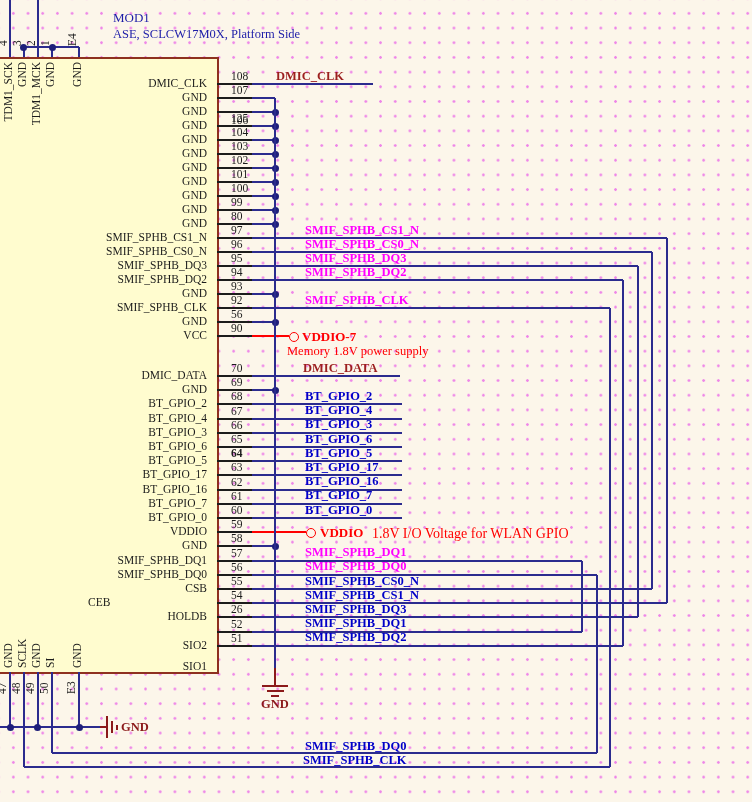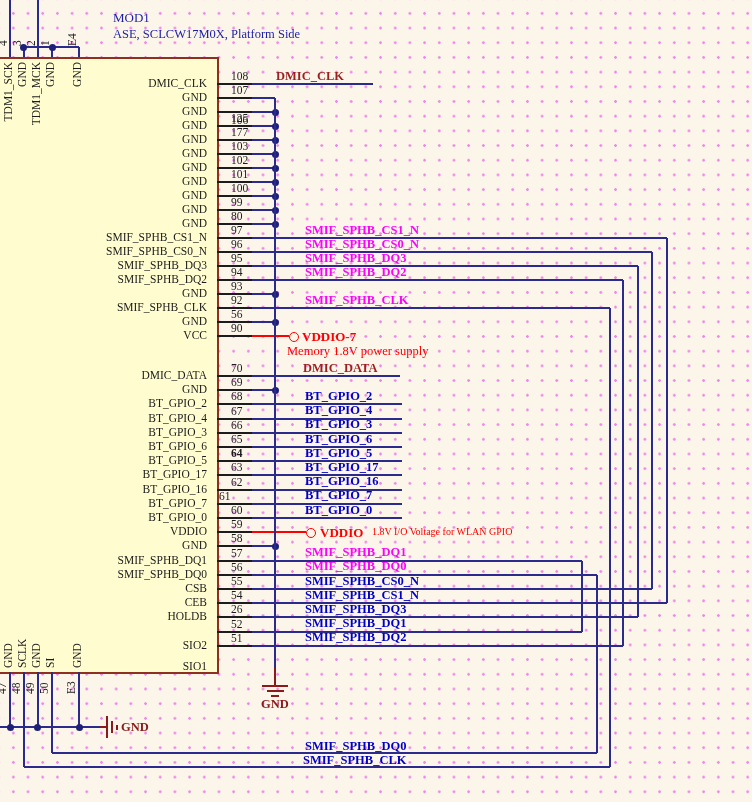--- a/index.html
+++ b/index.html
@@ -33,21 +33,21 @@
 
   <div class="t blue" style="left:113px;top:11px;font-size:13px;">MOD1</div>
   <div class="t blue" style="left:113px;top:28px;font-size:12.5px;">ASE, SCLCW17M0X, Platform Side</div>
 
   <div class="circle" style="left:289px;top:331.6px;"></div>
   <div class="t red" style="left:302px;top:330px;font-weight:bold;font-size:13px;">VDDIO-7</div>
   <div class="t red" style="left:287px;top:345px;font-size:12.5px;">Memory 1.8V power supply</div>
 
   <div class="circle" style="left:306px;top:528.2px;"></div>
   <div class="t red" style="left:320px;top:526px;font-weight:bold;font-size:13px;">VDDIO</div>
-  <div class="t red" style="left:372px;top:527px;font-size:10px;">1.8V I/O Voltage for WLAN GPIO</div>
+  <div class="t red" style="left:372px;top:527px;font-size:14px;">1.8V I/O Voltage for WLAN GPIO</div>
 
   <div class="t maroon" style="left:260px;top:698px;width:30px;text-align:center;font-size:12.5px;font-weight:bold;">GND</div>
 
   <div class="t maroon" style="left:121px;top:720.5px;font-size:12.5px;font-weight:bold;">GND</div>
 
   <div class="t nl" style="left:305px;top:739.5px;color:var(--netblue);">SMIF_SPHB_DQ0</div>
   <div class="t nl" style="left:303px;top:753.5px;color:var(--netblue);">SMIF_SPHB_CLK</div>
 <div class="ln" style="left: 217px; top: 83px; width: 35px; height: 2px; background: rgb(28, 28, 28);"></div>
     <div class="t num" style="left: 231px; top: 71px;">108</div>
     <div class="t pname" style="left: 88px; width: 119px; top: 78px; text-align: right;">DMIC_CLK</div>
@@ -61,21 +61,21 @@
     <div class="t num" style="left: 231px; top: 115px;">106</div>
     <div class="t pname" style="left: 88px; width: 119px; top: 106px; text-align: right;">GND</div>
     <div class="ln" style="left: 252px; top: 111px; width: 23px; height: 2px; background: rgb(43, 43, 142);"></div>
     <div class="dot" style="left: 271.5px; top: 108.5px;"></div>
     <div class="ln" style="left: 217px; top: 125px; width: 35px; height: 2px; background: rgb(28, 28, 28);"></div>
     <div class="t num" style="left: 231px; top: 113px;">125</div>
     <div class="t pname" style="left: 88px; width: 119px; top: 120px; text-align: right;">GND</div>
     <div class="ln" style="left: 252px; top: 125px; width: 23px; height: 2px; background: rgb(43, 43, 142);"></div>
     <div class="dot" style="left: 271.5px; top: 122.5px;"></div>
     <div class="ln" style="left: 217px; top: 139px; width: 35px; height: 2px; background: rgb(28, 28, 28);"></div>
-    <div class="t num" style="left: 231px; top: 127px;">177</div>
+    <div class="t num" style="left: 231px; top: 127px;">104</div>
     <div class="t pname" style="left: 88px; width: 119px; top: 134px; text-align: right;">GND</div>
     <div class="ln" style="left: 252px; top: 139px; width: 23px; height: 2px; background: rgb(43, 43, 142);"></div>
     <div class="dot" style="left: 271.5px; top: 136.5px;"></div>
     <div class="ln" style="left: 217px; top: 153px; width: 35px; height: 2px; background: rgb(28, 28, 28);"></div>
     <div class="t num" style="left: 231px; top: 141px;">103</div>
     <div class="t pname" style="left: 88px; width: 119px; top: 148px; text-align: right;">GND</div>
     <div class="ln" style="left: 252px; top: 153px; width: 23px; height: 2px; background: rgb(43, 43, 142);"></div>
     <div class="dot" style="left: 271.5px; top: 150.5px;"></div>
     <div class="ln" style="left: 217px; top: 167px; width: 35px; height: 2px; background: rgb(28, 28, 28);"></div>
     <div class="t num" style="left: 231px; top: 155px;">102</div>
@@ -180,21 +180,21 @@
     <div class="t num" style="left: 231px; top: 462.4px;">63</div>
     <div class="t pname" style="left: 88px; width: 119px; top: 469.4px; text-align: right;">BT_GPIO_17</div>
     <div class="ln" style="left: 252px; top: 474.4px; width: 150px; height: 2px; background: rgb(43, 43, 142);"></div>
     <div class="t nl" style="left: 305px; top: 460.9px; color: rgb(0, 0, 200);">BT_GPIO_17</div>
     <div class="ln" style="left: 217px; top: 488.6px; width: 35px; height: 2px; background: rgb(28, 28, 28);"></div>
     <div class="t num" style="left: 231px; top: 476.6px;">62</div>
     <div class="t pname" style="left: 88px; width: 119px; top: 483.6px; text-align: right;">BT_GPIO_16</div>
     <div class="ln" style="left: 252px; top: 488.6px; width: 150px; height: 2px; background: rgb(43, 43, 142);"></div>
     <div class="t nl" style="left: 305px; top: 475.1px; color: rgb(0, 0, 200);">BT_GPIO_16</div>
     <div class="ln" style="left: 217px; top: 502.8px; width: 35px; height: 2px; background: rgb(28, 28, 28);"></div>
-    <div class="t num" style="left: 219px; top: 490.8px; text-align: center;">61</div>
+    <div class="t num" style="left: 231px; top: 490.8px; text-align: center;">61</div>
     <div class="t pname" style="left: 88px; width: 119px; top: 497.8px; text-align: right;">BT_GPIO_7</div>
     <div class="ln" style="left: 252px; top: 502.8px; width: 150px; height: 2px; background: rgb(43, 43, 142);"></div>
     <div class="t nl" style="left: 305px; top: 489.3px; color: rgb(0, 0, 200);">BT_GPIO_7</div>
     <div class="ln" style="left: 217px; top: 517px; width: 35px; height: 2px; background: rgb(28, 28, 28);"></div>
     <div class="t num" style="left: 231px; top: 505px;">60</div>
     <div class="t pname" style="left: 88px; width: 119px; top: 512px; text-align: right;">BT_GPIO_0</div>
     <div class="ln" style="left: 252px; top: 517px; width: 150px; height: 2px; background: rgb(43, 43, 142);"></div>
     <div class="t nl" style="left: 305px; top: 503.5px; color: rgb(0, 0, 200);">BT_GPIO_0</div>
     <div class="ln" style="left: 217px; top: 531.2px; width: 35px; height: 2px; background: rgb(28, 28, 28);"></div>
     <div class="t num" style="left: 231px; top: 519.2px;">59</div>
@@ -215,21 +215,21 @@
     <div class="t pname" style="left: 88px; width: 119px; top: 568.8px; text-align: right;">SMIF_SPHB_DQ0</div>
     <div class="ln" style="left: 252px; top: 573.8px; width: 345px; height: 2px; background: rgb(43, 43, 142);"></div>
     <div class="t nl" style="left: 305px; top: 560.3px; color: rgb(255, 0, 255);">SMIF_SPHB_DQ0</div>
     <div class="ln" style="left: 217px; top: 588px; width: 35px; height: 2px; background: rgb(28, 28, 28);"></div>
     <div class="t num" style="left: 231px; top: 576px;">55</div>
     <div class="t pname" style="left: 88px; width: 119px; top: 583px; text-align: right;">CSB</div>
     <div class="ln" style="left: 252px; top: 588px; width: 400px; height: 2px; background: rgb(43, 43, 142);"></div>
     <div class="t nl" style="left: 305px; top: 574.5px; color: rgb(0, 0, 200);">SMIF_SPHB_CS0_N</div>
     <div class="ln" style="left: 217px; top: 602.2px; width: 35px; height: 2px; background: rgb(28, 28, 28);"></div>
     <div class="t num" style="left: 231px; top: 590.2px;">54</div>
-    <div class="t pname" style="left: 88px; width: 119px; top: 597.2px; text-align: right;">CEB</div>
+    <div class="t pname" style="left: 88px; width: 119px; top: 597.2px; text-align: left;">CEB</div>
     <div class="ln" style="left: 252px; top: 602.2px; width: 415px; height: 2px; background: rgb(43, 43, 142);"></div>
     <div class="t nl" style="left: 305px; top: 588.7px; color: rgb(0, 0, 200);">SMIF_SPHB_CS1_N</div>
     <div class="ln" style="left: 217px; top: 616.4px; width: 35px; height: 2px; background: rgb(28, 28, 28);"></div>
     <div class="t num" style="left: 231px; top: 604.4px;">26</div>
     <div class="t pname" style="left: 88px; width: 119px; top: 611.4px; text-align: right;">HOLDB</div>
     <div class="ln" style="left: 252px; top: 616.4px; width: 386px; height: 2px; background: rgb(43, 43, 142);"></div>
     <div class="t nl" style="left: 305px; top: 602.9px; color: rgb(0, 0, 200);">SMIF_SPHB_DQ3</div>
     <div class="ln" style="left: 217px; top: 630.6px; width: 35px; height: 2px; background: rgb(28, 28, 28);"></div>
     <div class="t num" style="left: 231px; top: 618.6px;">52</div>
     <div class="t pname" style="left: 88px; width: 119px; top: 661px; text-align: right;">SIO1</div>

